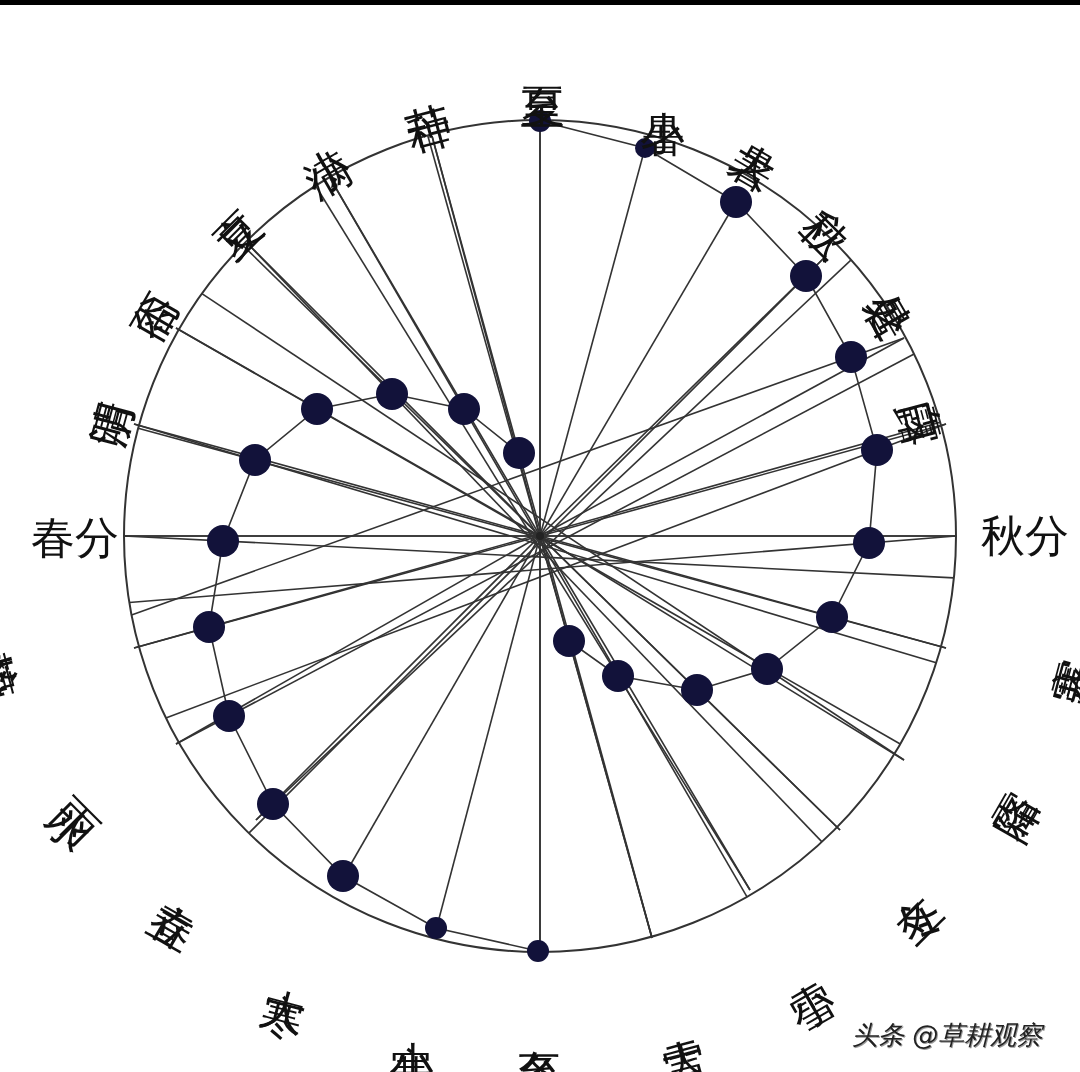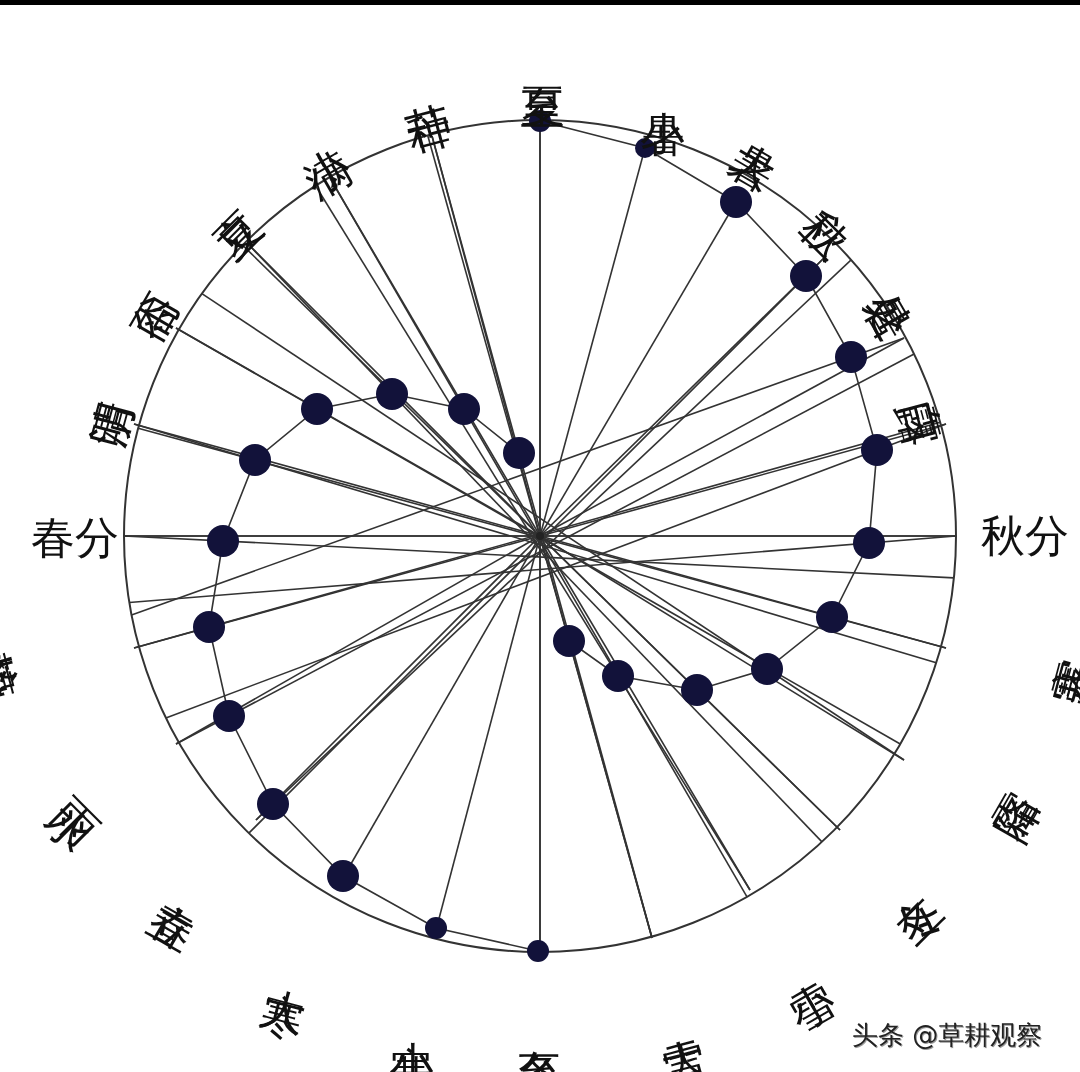--- a/index.html
+++ b/index.html
@@ -1,21 +1,21 @@
 <!DOCTYPE html>
 <html><head>
   <meta charset="utf-8">
   <style>
     html, body { margin: 0; padding: 0; background: #ffffff; }
     body { width: 1080px; height: 1072px; position: relative; overflow: hidden; font-family: "DejaVu Sans", sans-serif; }
     .topbar { position: absolute; left: 0; top: 0; width: 1080px; height: 5px; background: #000; }
     #diagram { position: absolute; left: 0; top: 0; }
     .term-label { position: absolute; font-family: "DejaVu Sans", sans-serif; font-size: 44px; color: #111; line-height: 1; white-space: nowrap; transform-origin: center center; }
     .term-label.vertical { writing-mode: vertical-rl; text-orientation: upright; letter-spacing: 4px; }
-    .watermark { position: absolute; left: 852px; top: 1018px; font-size: 26px; color: #222; font-family: "DejaVu Sans", sans-serif; text-shadow: 1px 1px 0 #999; }
+    .watermark { position: absolute; left: 852px; top: 1018px; font-size: 26px; color: #222; font-family: "DejaVu Sans", sans-serif; text-shadow: 1px 1px 0 #999; font-style: italic; }
   </style>
 </head>
 <body>
 
 <div class="topbar"></div>
 
 <svg id="diagram" width="1080" height="1072" viewBox="0 0 1080 1072">
   <g id="spokes">
       <line x1="540" y1="121" x2="540" y2="536" stroke="#333" stroke-width="1.6"></line>
       <line x1="645" y1="148" x2="540" y2="536" stroke="#333" stroke-width="1.6"></line>

